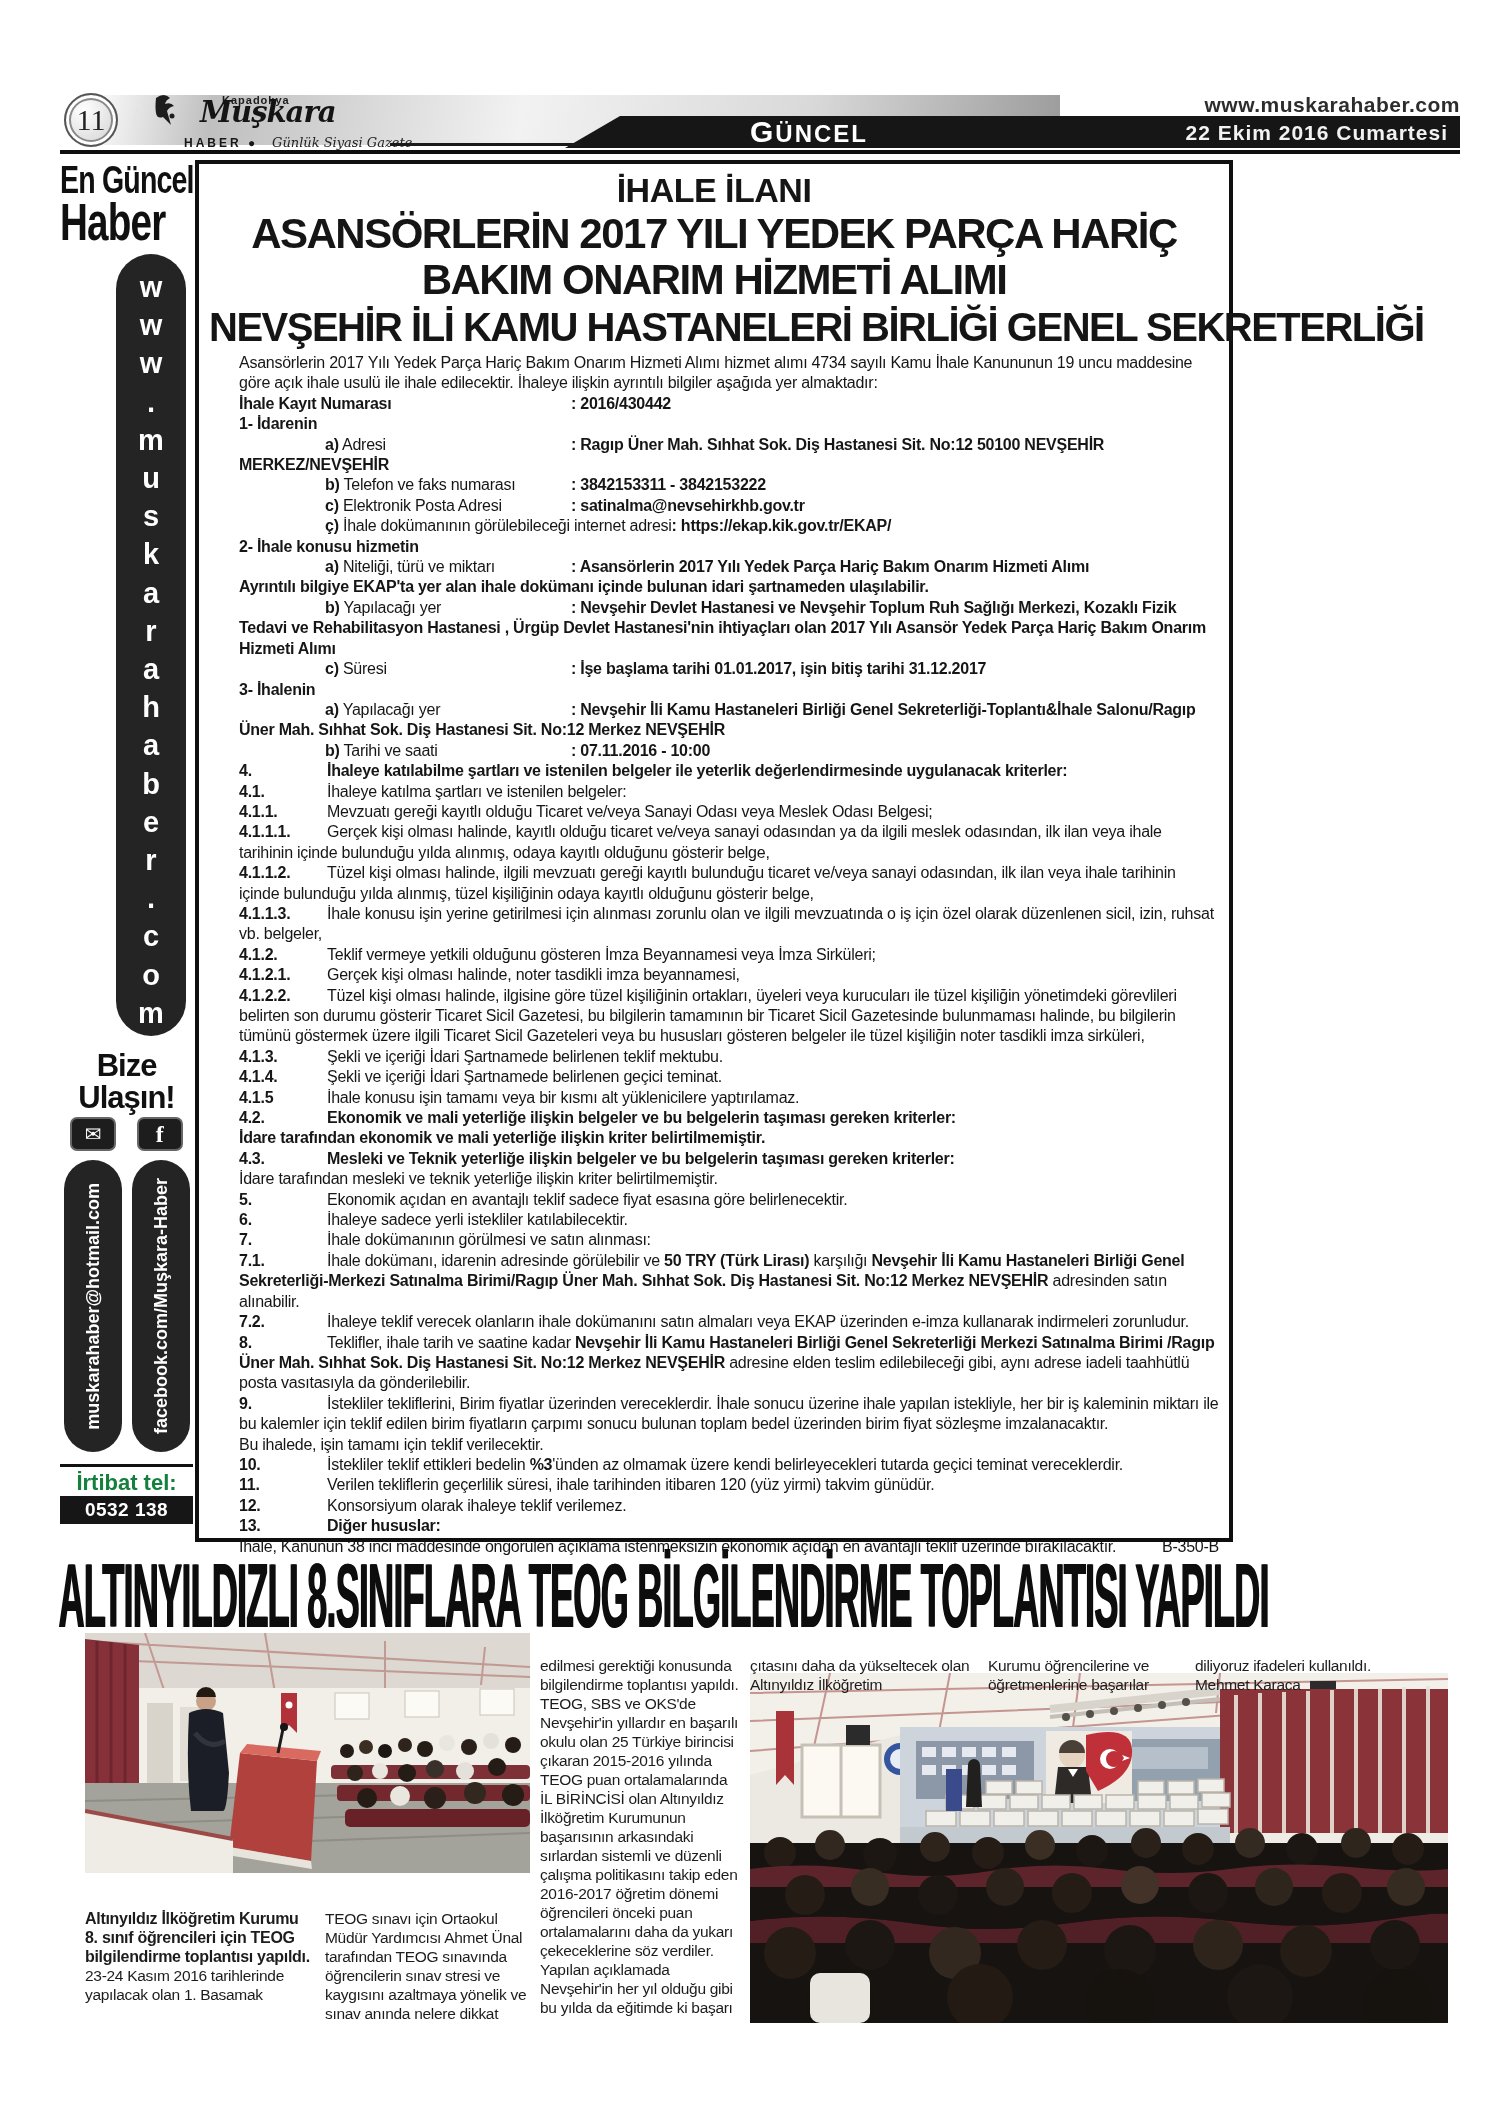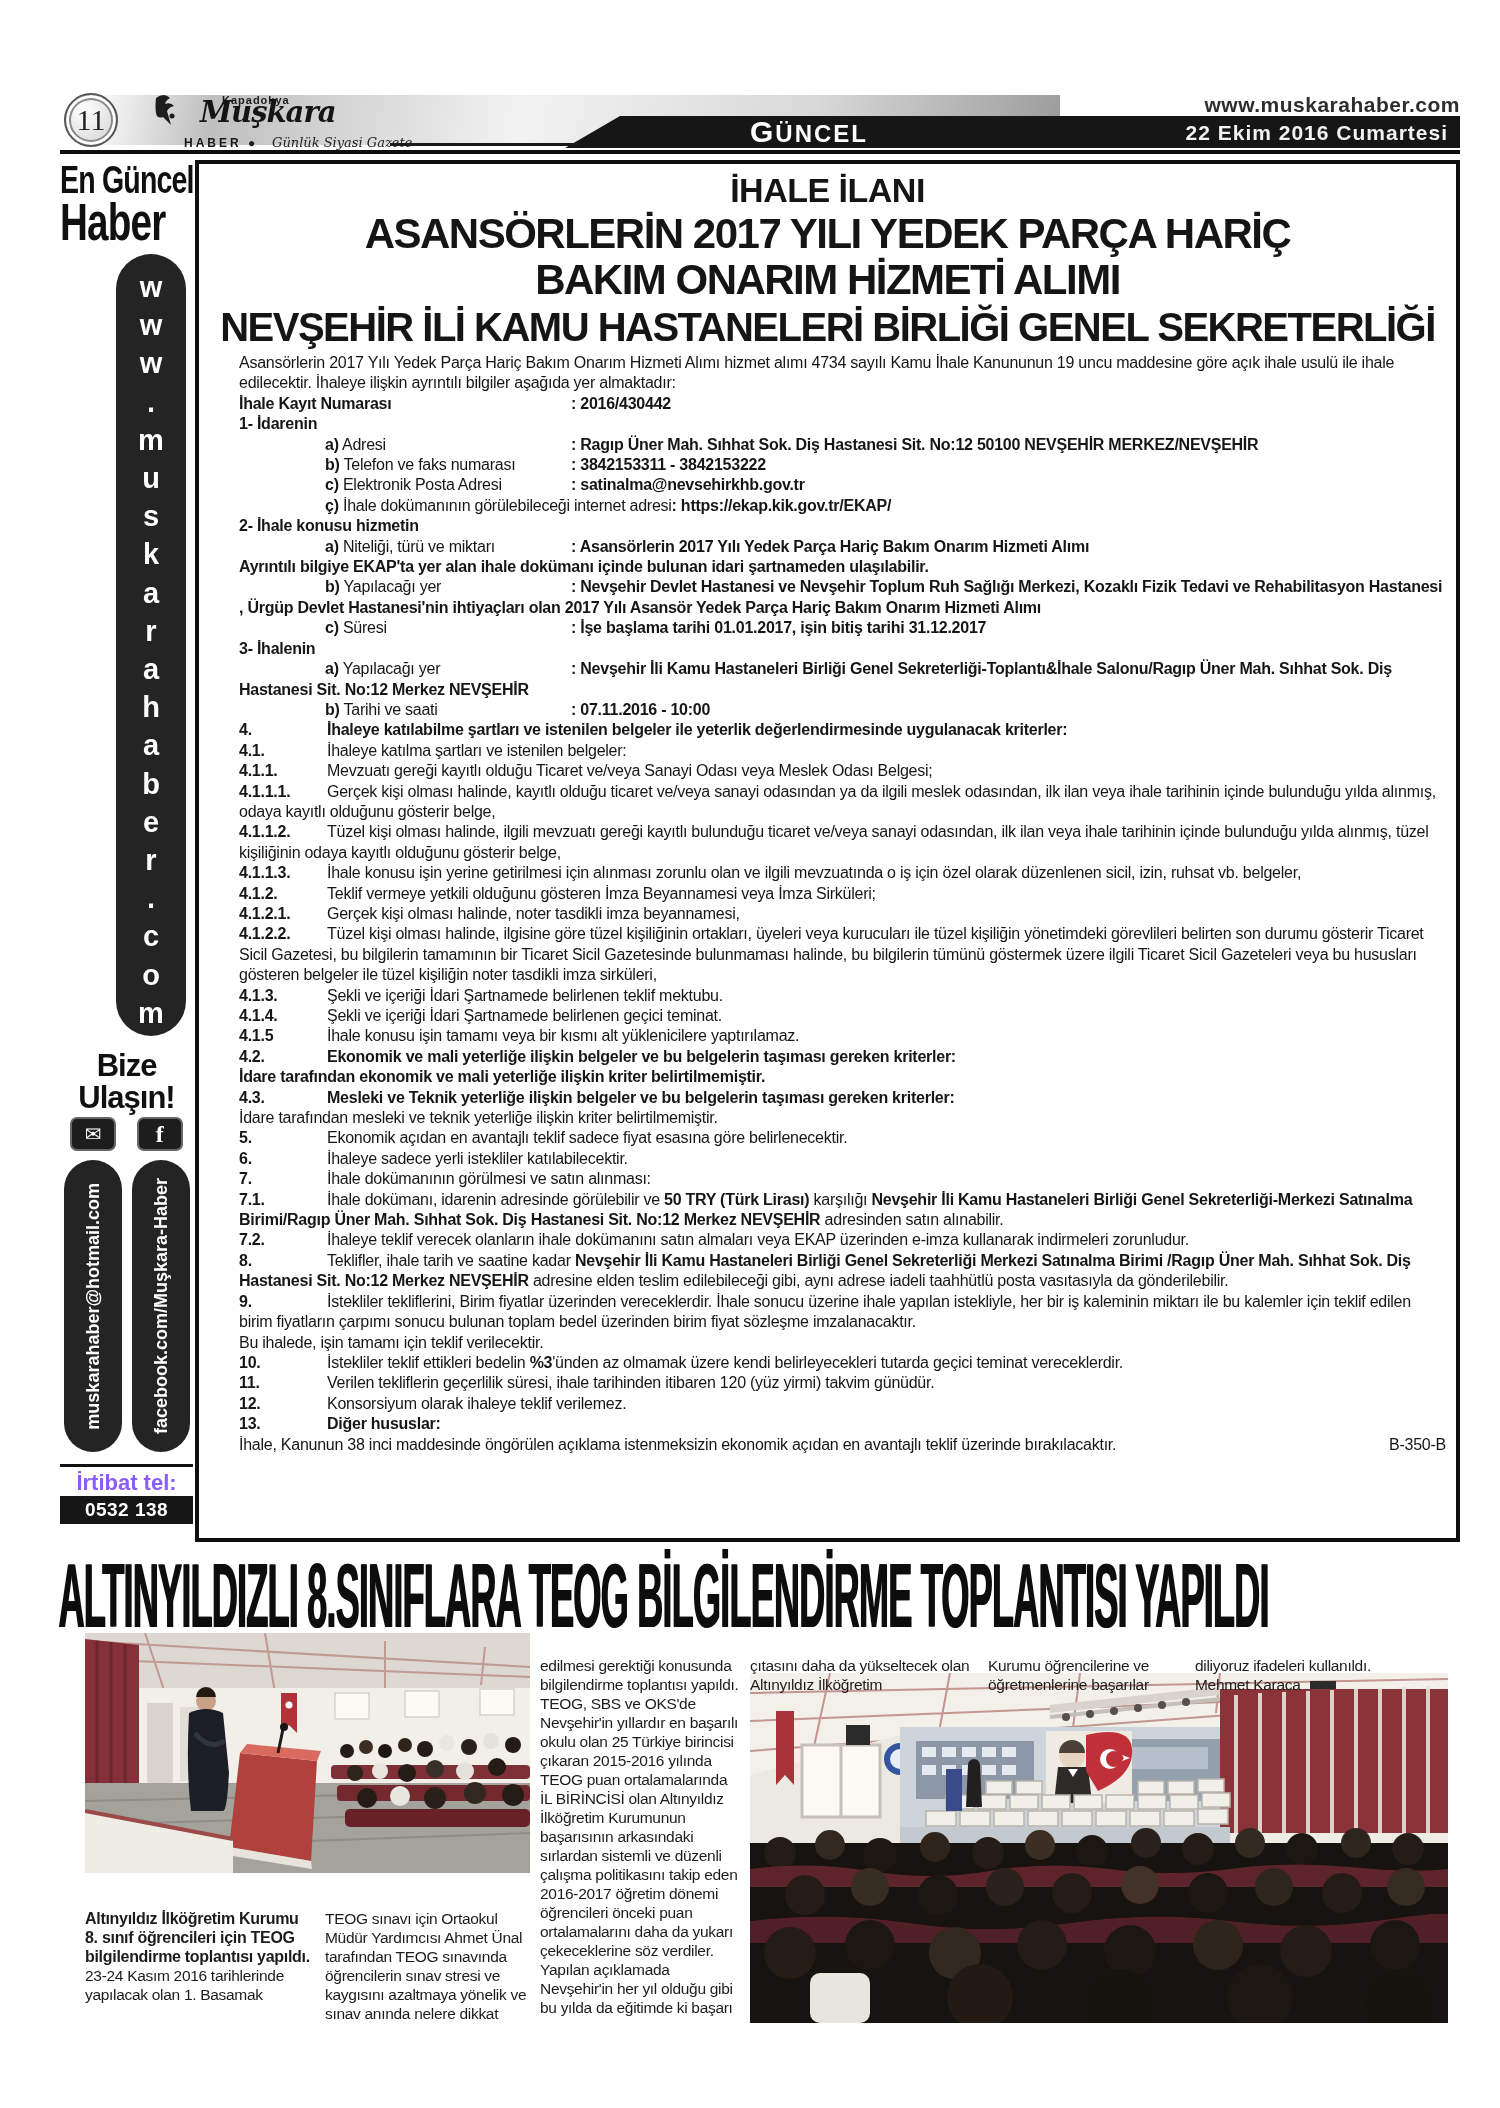--- a/index.html
+++ b/index.html
@@ -43,26 +43,26 @@
     font-size:31px;line-height:32px;letter-spacing:-1px;}
   .cicons{position:absolute;left:0;top:955px;width:133px;display:flex;justify-content:space-around;}
   .cic{width:42px;height:30px;background:#1d1d1d;border-radius:7px;color:#fff;text-align:center;line-height:30px;
     font-size:20px;border:2px solid #666;}
   .cic.fb{font-family:"Liberation Serif",serif;font-weight:bold;font-size:24px;}
   .vpill{position:absolute;top:998px;width:58px;height:292px;background:#242424;border-radius:29px;
     display:flex;align-items:center;justify-content:center;}
   .vpill span{writing-mode:vertical-rl;transform:rotate(180deg);color:#fff;font-weight:bold;font-size:18px;white-space:nowrap;}
   .vp1{left:4px;} .vp2{left:72px;}
   .irt{position:absolute;left:0;top:1302px;width:133px;border-top:3px solid #111;text-align:center;
-    font-weight:bold;font-size:22px;padding-top:3px;color:#8b5cf6;}
+    font-weight:bold;font-size:22px;padding-top:3px;color:#15803d;}
   .phone{position:absolute;left:0;top:1334px;width:133px;height:28px;background:#161616;color:#fff;
     font-weight:bold;font-size:19px;text-align:center;line-height:28px;letter-spacing:.5px;}
 
   
-  .notice{position:absolute;left:195px;top:160px;width:1265px;height:1382px;border:4px solid #0f0f0f;
+  .notice{position:absolute;left:195px;top:160px;width:1038px;height:1382px;border:4px solid #0f0f0f;
     box-sizing:border-box;padding:4px 10px 0 10px;background:#fff;}
   .nt{ text-align:center;font-weight:bold;color:#151515;}
   .nt1{font-size:34px;line-height:40px;letter-spacing:-.5px;margin-top:2px;}
   .nt2{font-size:42px;line-height:47px;letter-spacing:-1.5px;}
   .nt3{font-size:42px;line-height:46px;letter-spacing:-1.5px;}
   .nt4{font-size:40px;line-height:48px;letter-spacing:-1.5px;white-space:nowrap;}
   #notice-body{font-size:16px;line-height:20.4px;letter-spacing:-.25px;color:#161616;margin-top:2px;margin-left:30px;}
   #notice-body p{margin:0;}
   #notice-body .num{display:inline-block;width:88px;font-weight:bold;}
   #notice-body .lbl{display:inline-block;min-width:332px;padding-left:86px;box-sizing:border-box;}

